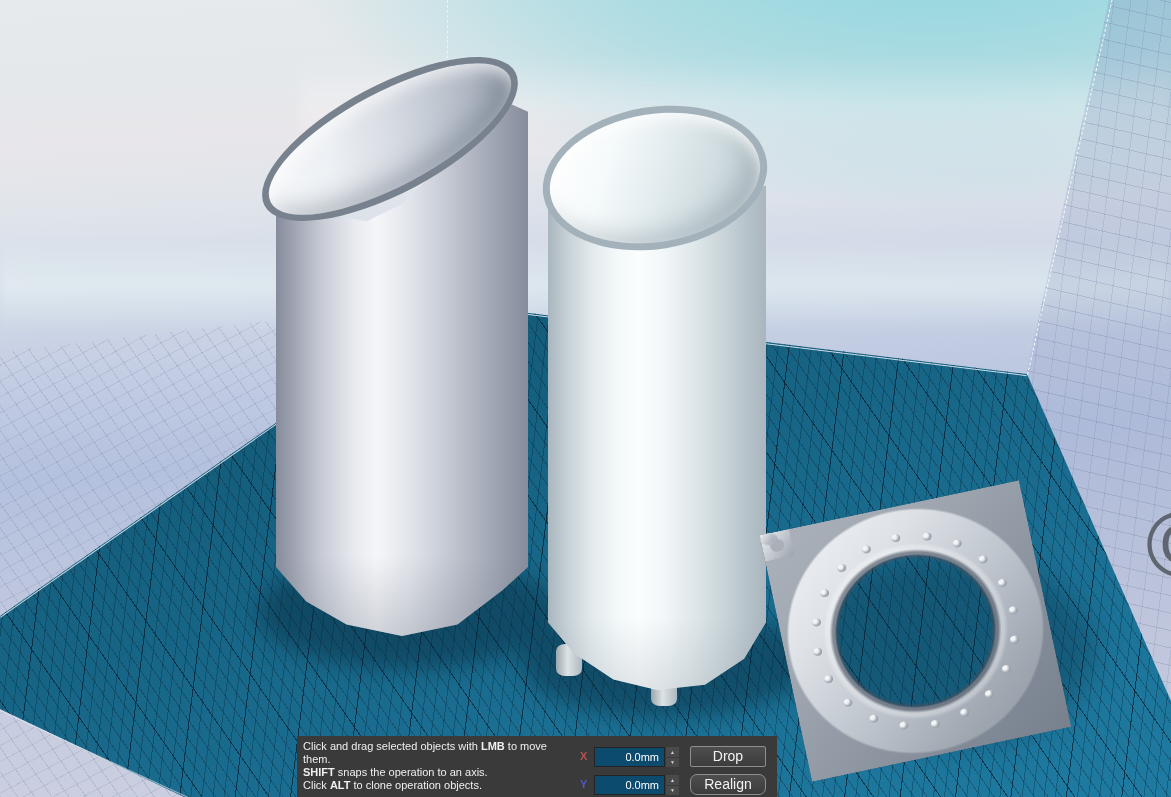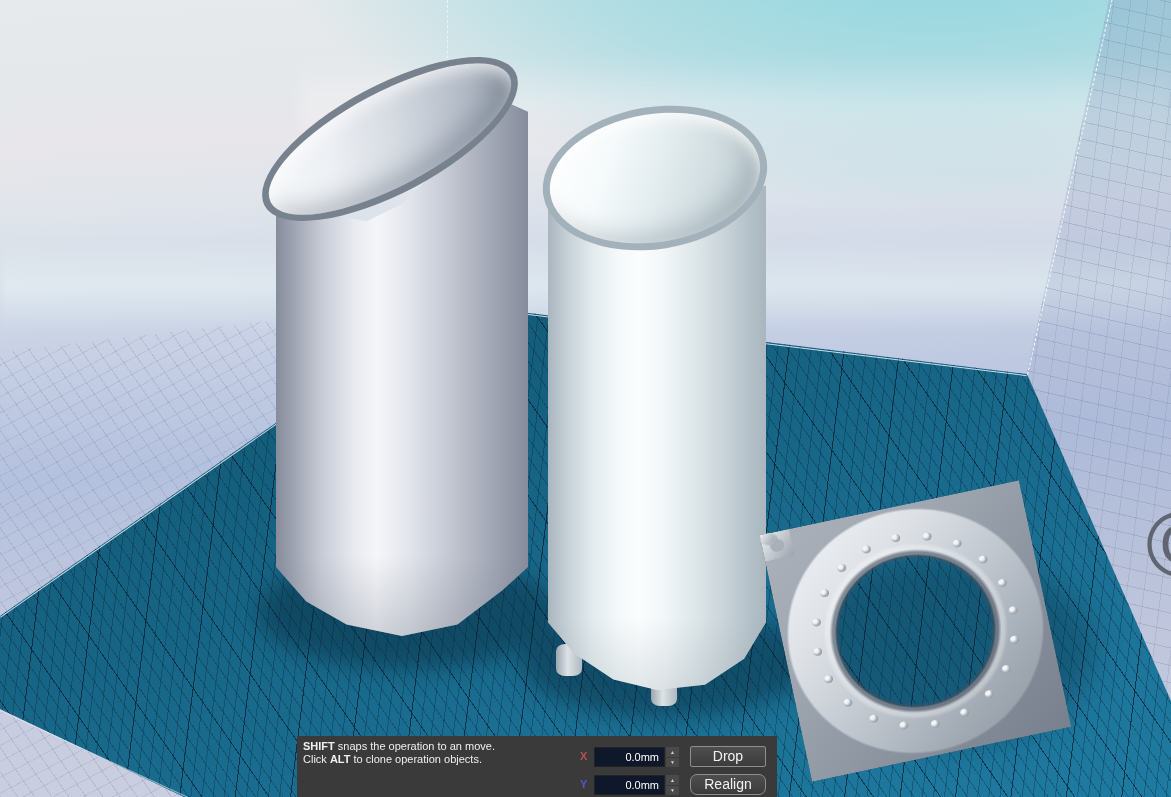--- a/index.html
+++ b/index.html
@@ -100,21 +100,21 @@
 
   .watermark{left:1146px;top:498px;font-size:92px;line-height:1;color:#565d65;opacity:.9;}
 
   
   .panel{left:297px;top:736px;width:480px;height:61px;background:#3a3a3a;color:#ededed;}
   .hp-text{left:6px;top:4px;width:274px;font-size:11px;line-height:13px;color:#efefef;}
   .hp-text b{font-weight:bold;}
   .axis-label{font-size:11px;font-weight:bold;}
   .axis-x{left:283px;top:14px;color:#b8504f;}
   .axis-y{left:283px;top:42px;color:#5157c8;}
-  .hp-input{position:absolute;left:297px;width:71px;height:20px;background:#0f172a;border:1px solid #232323;
+  .hp-input{position:absolute;left:297px;width:71px;height:20px;background:#0c4a6e;border:1px solid #232323;
     color:#fff;font-family:"Liberation Sans","DejaVu Sans",sans-serif;font-size:11px;text-align:right;
     padding:0 5px 0 0;box-sizing:border-box;}
   .hp-input-x{top:11px;} .hp-input-y{top:39px;}
   .spinner{left:369px;width:13px;height:20px;background:#4a4a4a;display:flex;flex-direction:column;}
   .spinner-x{top:11px;} .spinner-y{top:39px;}
   .spin-btn{flex:1;display:flex;align-items:center;justify-content:center;font-size:5px;color:#d2d2d2;cursor:pointer;}
   .spin-btn:first-child{border-bottom:1px solid #3a3a3a;}
   .hp-btn{position:absolute;left:393px;width:76px;height:21px;background:linear-gradient(#4e4e4e,#3c3c3c);
     border:1px solid #8f8f8f;border-radius:2px;color:#f2f2f2;font-size:14px;
     font-family:"Liberation Sans","DejaVu Sans",sans-serif;padding:0;line-height:19px;cursor:pointer;}
@@ -181,21 +181,22 @@
         <div class="ring-hole" style="left: 186.779px; top: 45.1434px;"></div>
         <div class="ring-hole" style="left: 208.902px; top: 66.1604px;"></div>
         <div class="ring-hole" style="left: 223.106px; top: 92.6434px;"></div>
       </div>
   </div>
 
   <div class="abs watermark">©</div>
 
   <div class="abs panel">
     <div class="abs hp-text">
-      <div><b>SHIFT</b><span> snaps the operation to an move.</span></div>
+      <div><span>Click and drag selected objects with </span><b>LMB</b><span> to move them.</span></div>
+      <div><b>SHIFT</b><span> snaps the operation to an axis.</span></div>
       <div><span>Click </span><b>ALT</b><span> to clone operation objects.</span></div>
     </div>
 
     <span class="abs axis-label axis-x">X</span>
     <input class="hp-input hp-input-x" value="0.0mm" style="">
     <div class="abs spinner spinner-x">
       <div class="spin-btn">▲</div>
       <div class="spin-btn">▼</div>
     </div>
 

